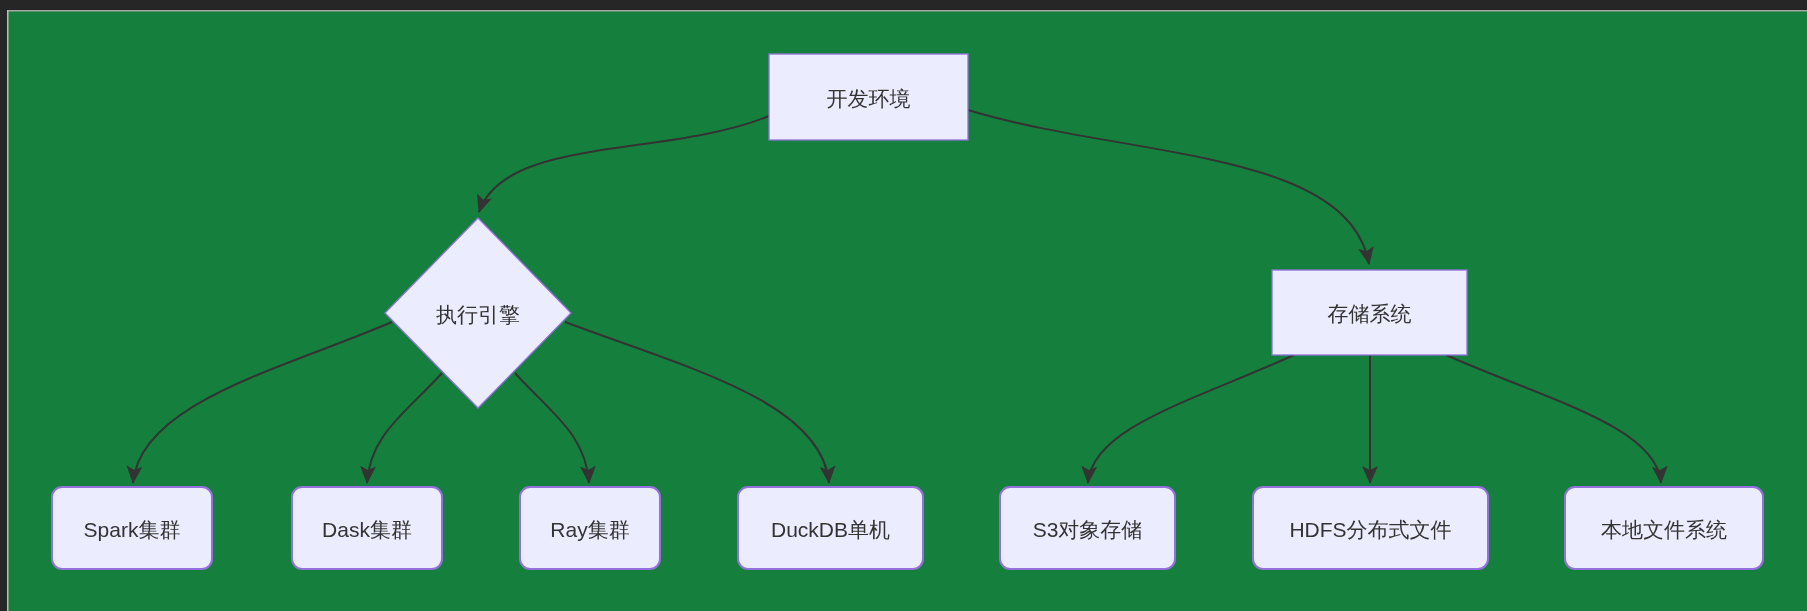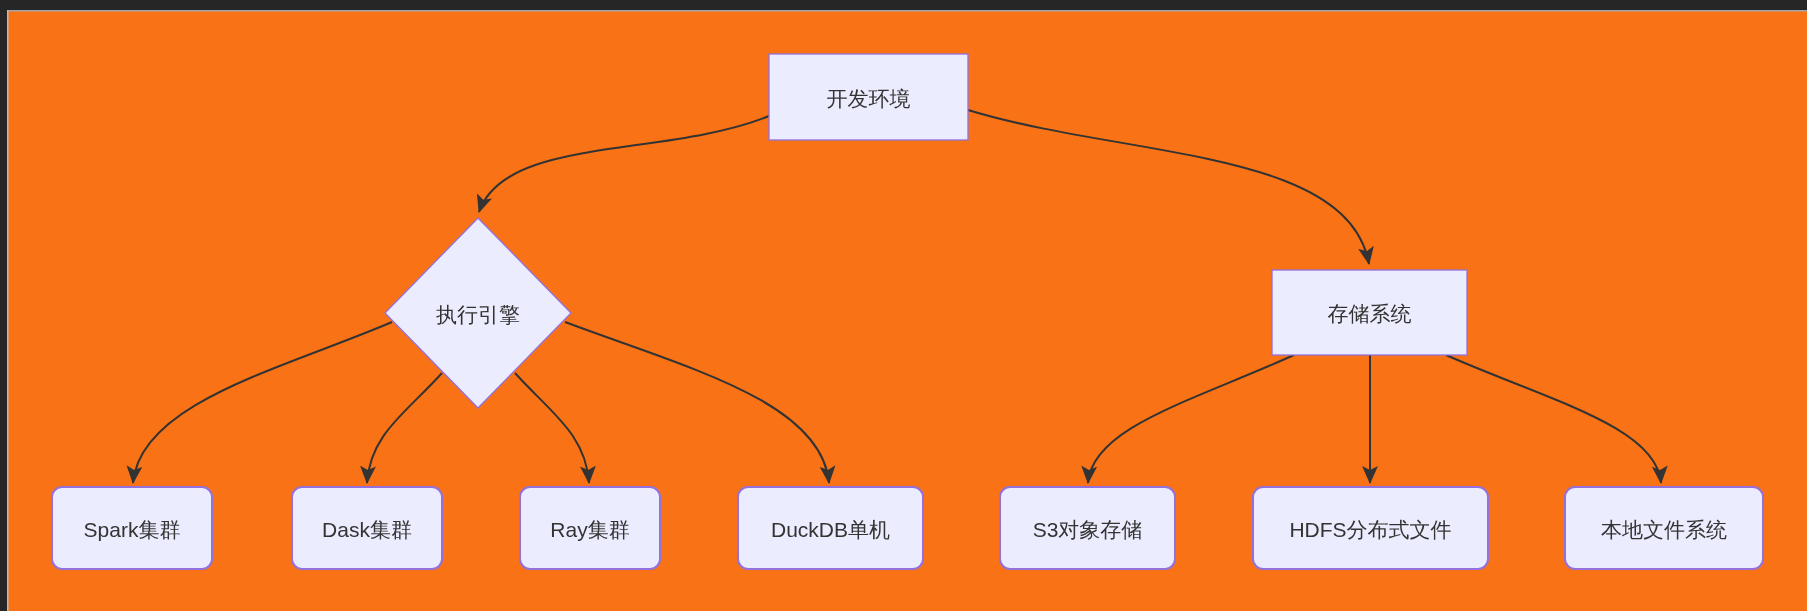--- a/index.html
+++ b/index.html
@@ -1,20 +1,20 @@
 <!DOCTYPE html>
 <html><head>
 <meta charset="utf-8">
 <style>
   html, body { margin: 0; padding: 0; background: #ffffff; }
   #stage {
     position: relative;
     width: 1807px;
     height: 611px;
-    background: #f97316;
+    background: #15803d;
     overflow: hidden;
     font-family: "Liberation Sans", "DejaVu Sans", sans-serif;
   }
   svg { display: block; }
   .edge {
     fill: none;
     stroke: #333333;
     stroke-width: 2px;
   }
   .shape {

